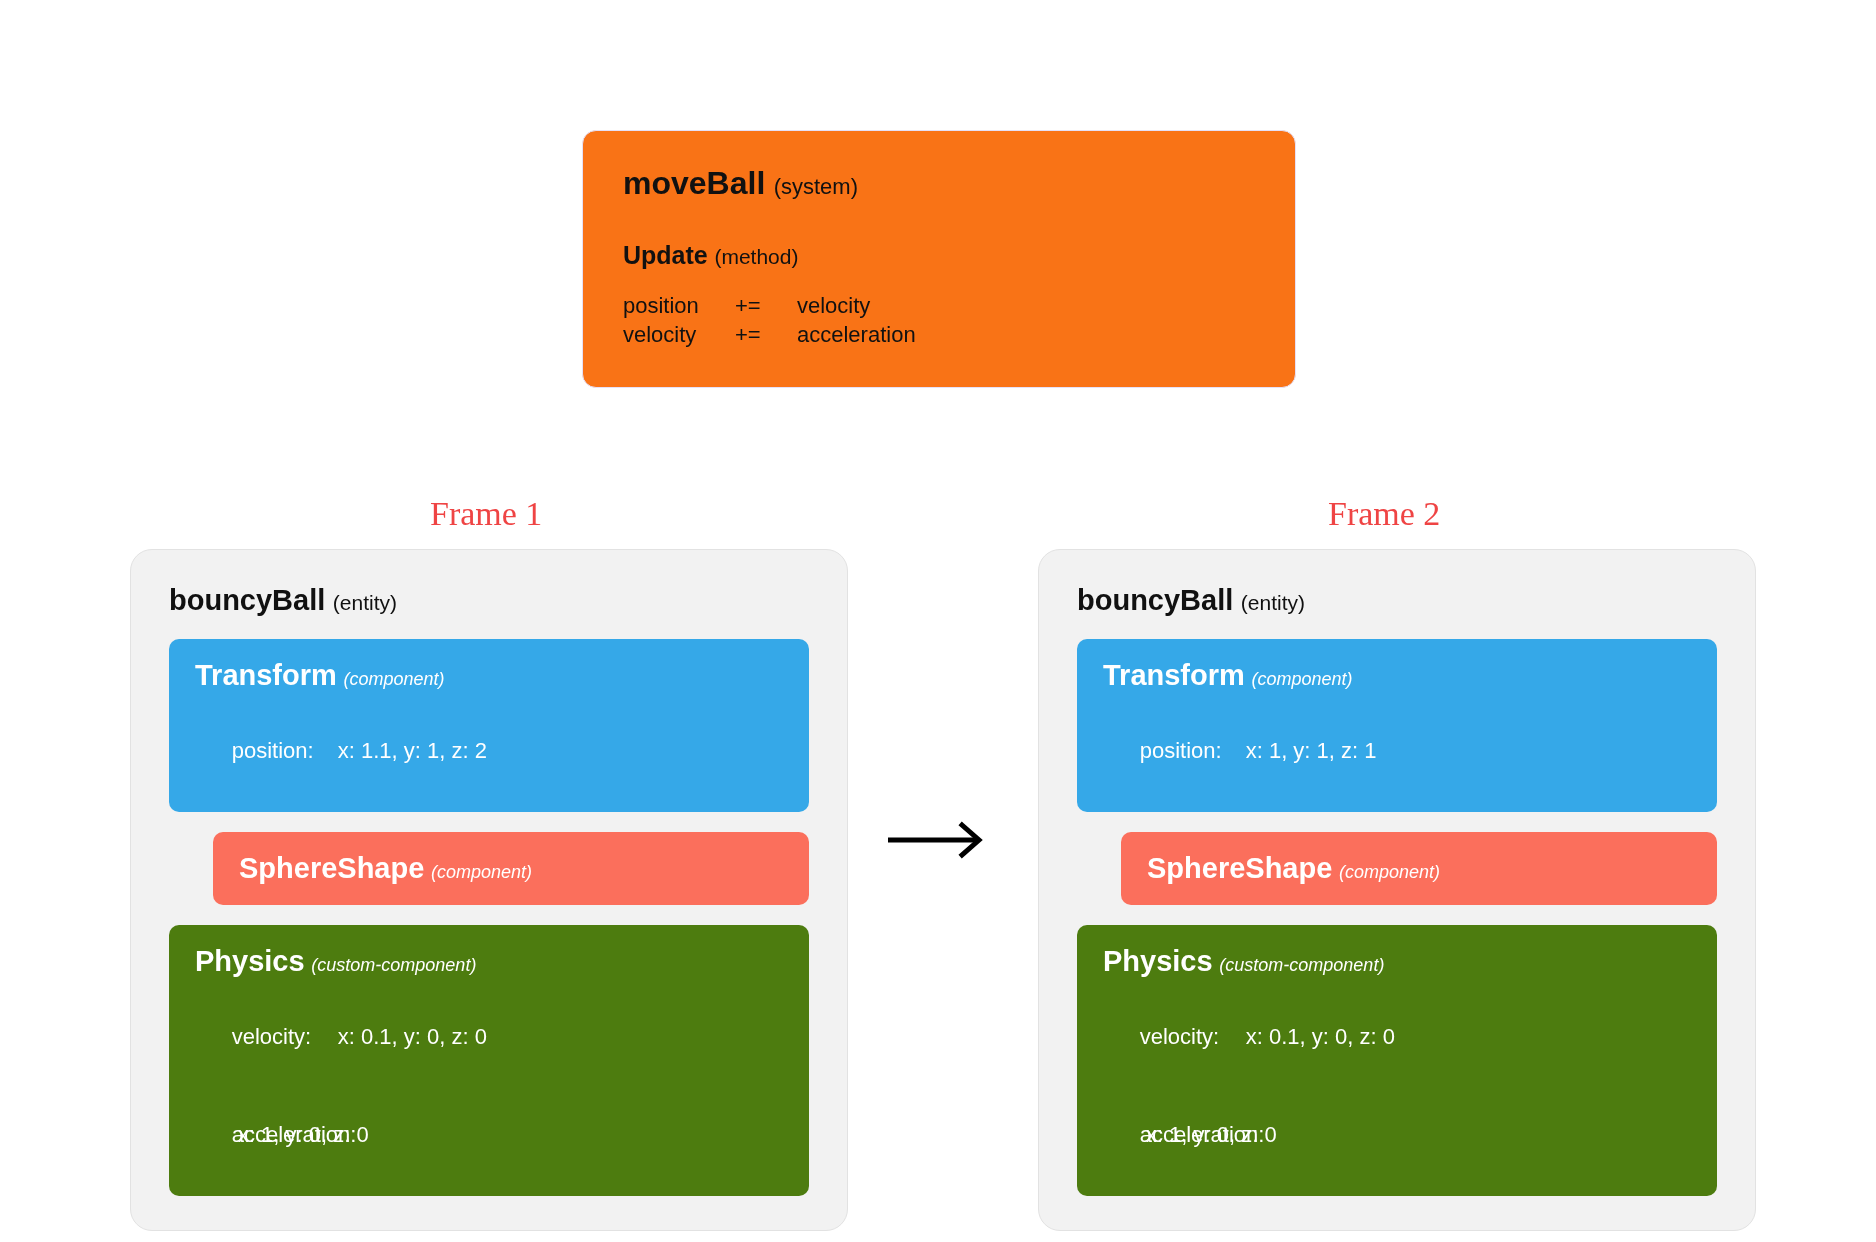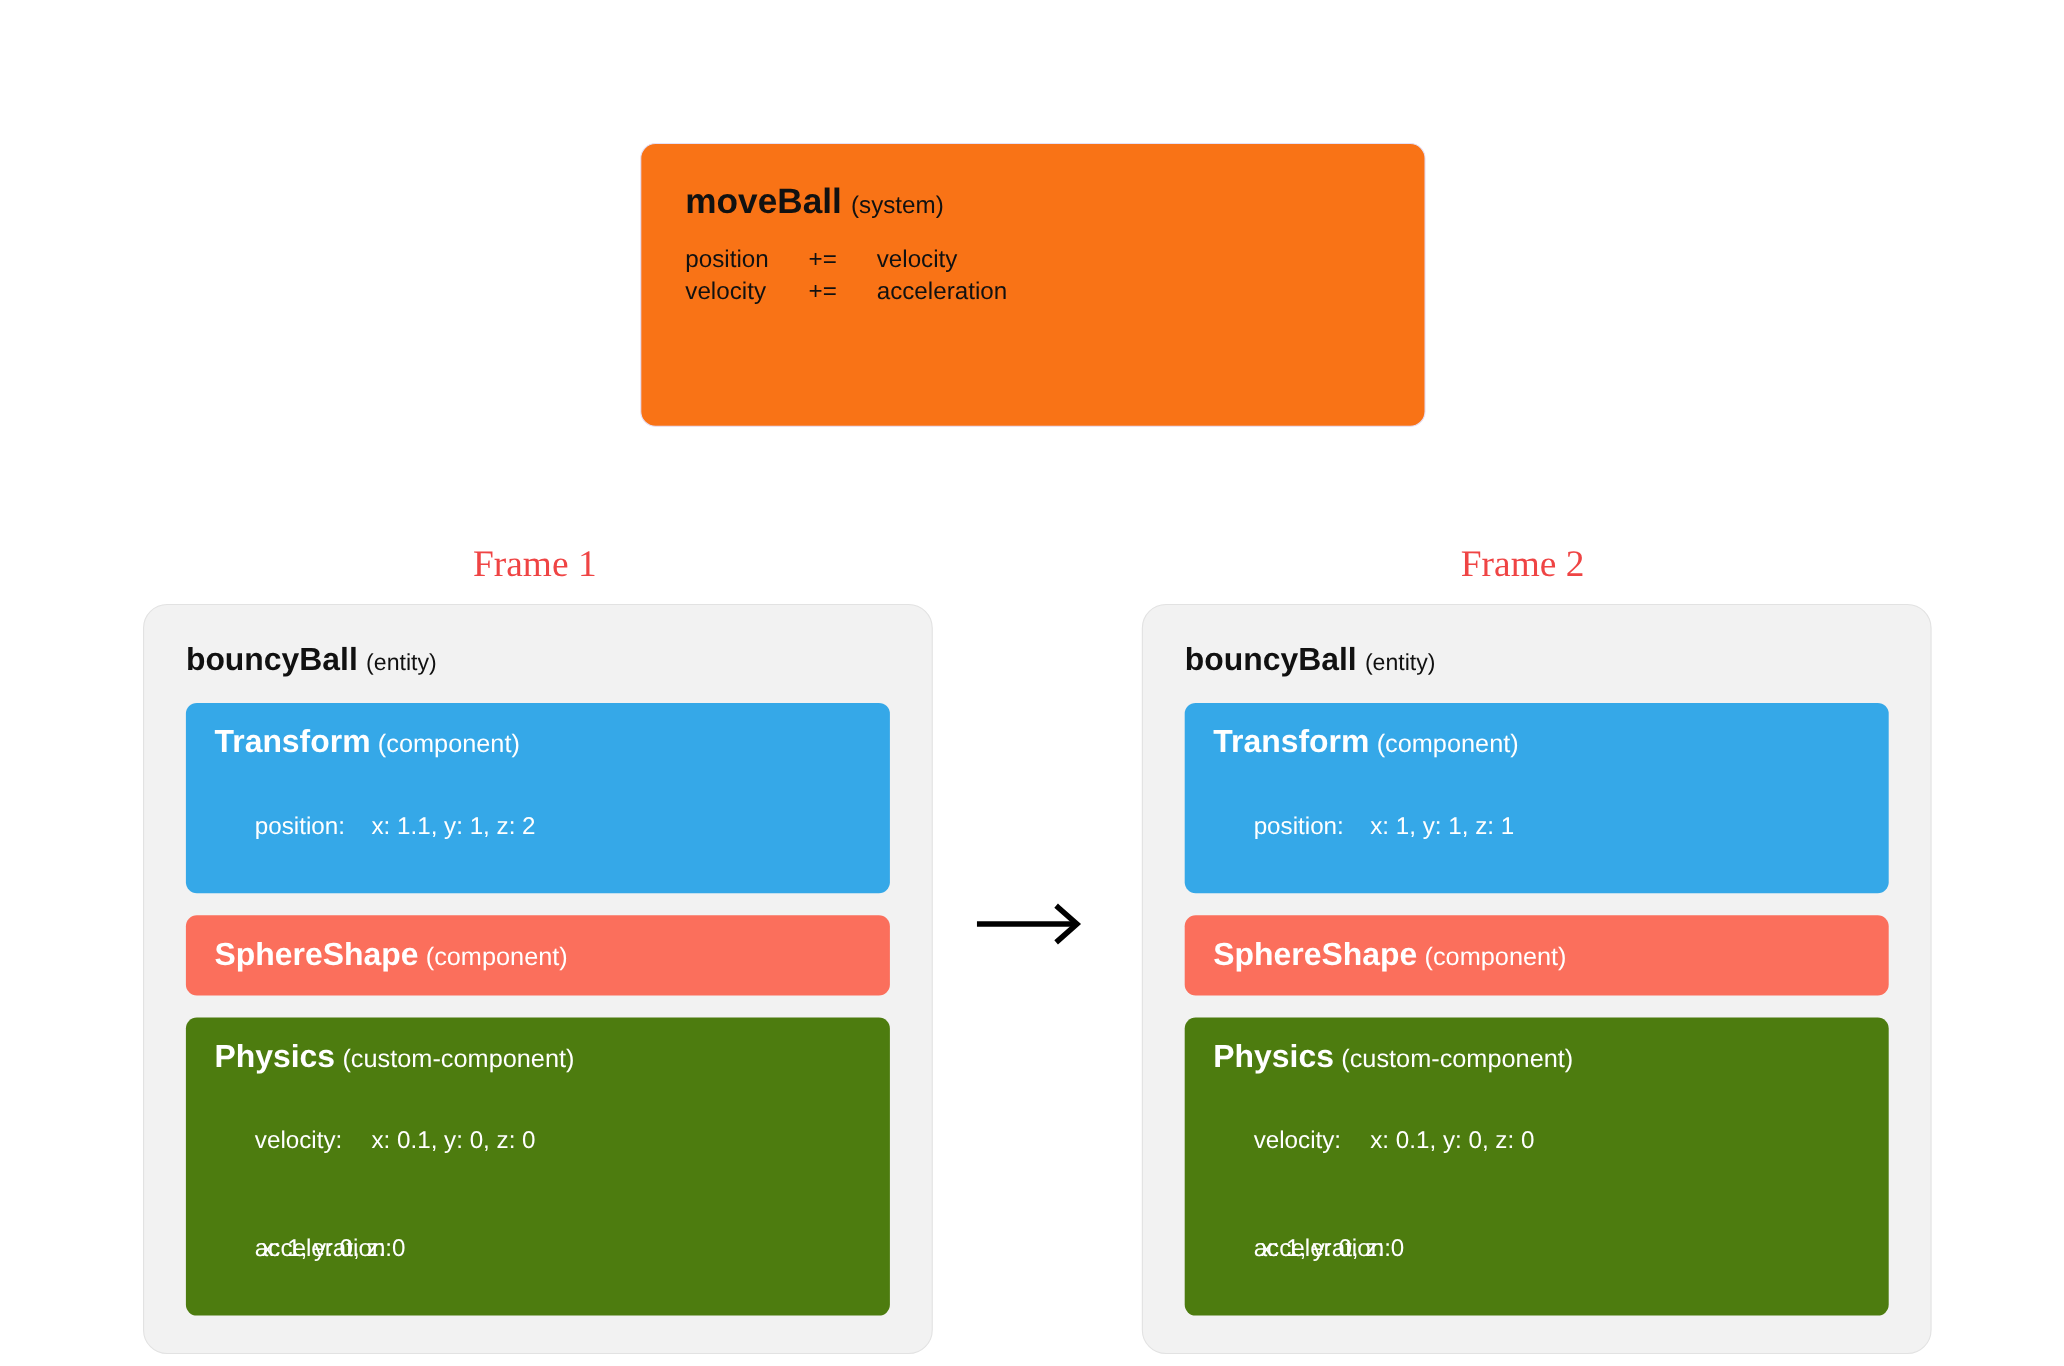--- a/index.html
+++ b/index.html
@@ -104,29 +104,29 @@
 
   .component {
     border-radius: 10px;
     box-sizing: border-box;
     color: #ffffff;
     padding: 20px 26px 22px 26px;
     margin-bottom: 20px;
   }
   .component:last-child { margin-bottom: 0; }
   .component.transform { background: #35a8e8; }
-  .component.shape     { background: #fb6f5c; padding-bottom: 20px; }
+  .component.shape     { background: #fb6f5c; padding-bottom: 20px; margin-left: 44px; }
   .component.physics   { background: #4d7c0f; }
 
   .comp-title {
     font-size: 24px;
     white-space: nowrap;
   }
   .comp-title .name { font-weight: bold; font-size: 29px; }
-  .comp-title .kind { font-weight: normal; font-size: 23px; }
+  .comp-title .kind { font-weight: normal; font-size: 18px; font-style: italic; }
 
   .comp-field {
     font-size: 22px;
     white-space: pre;
     margin-top: 20px;
   }
   .comp-field .fname { display: inline-block; }
   .comp-field .fval  { display: inline-block; }
 
   .transform .comp-field .fname { width: 106px; }
@@ -143,20 +143,23 @@
   }
 </style>
 </head>
 <body>
 
 <div class="system-box">
   <div class="sys-title">
     <span class="name">moveBall</span><span> </span><span class="kind">(system)</span>
   </div>
 
+  <div class="sys-method">
+    <span class="name">Update</span><span> </span><span class="kind">(method)</span>
+  </div>
 
   <div class="sys-code">
     <div class="code-row">
       <span class="code-lhs">position</span><span class="code-op">+=</span><span class="code-rhs">velocity</span>
     </div>
     <div class="code-row">
       <span class="code-lhs">velocity</span><span class="code-op">+=</span><span class="code-rhs">acceleration</span>
     </div>
   </div>
 </div>

